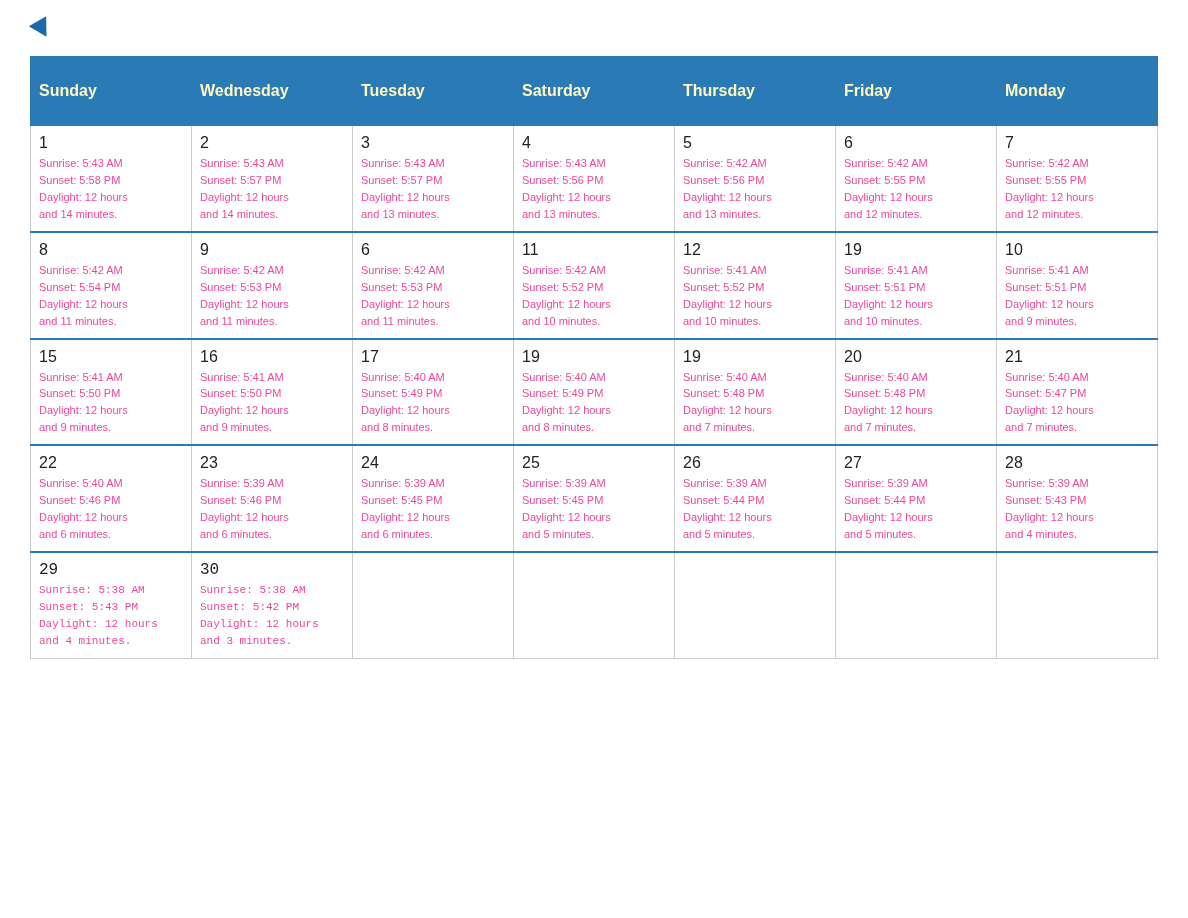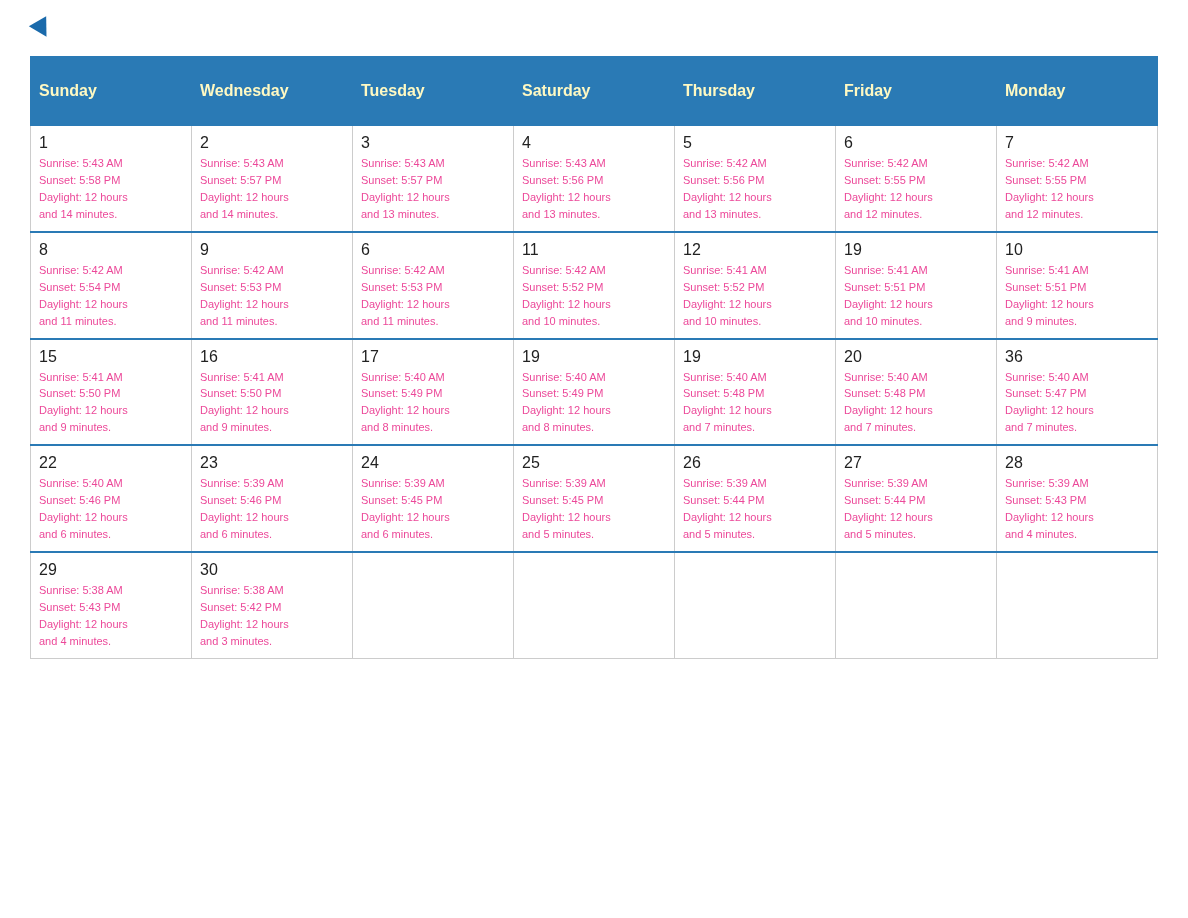--- a/index.html
+++ b/index.html
@@ -98,20 +98,21 @@
     .day-info {
       font-size: 11px;
       color: #ec4899;
       line-height: 1.45;
     }
     .empty-cell {
       background: #fff;
     }
     tbody tr:last-child {
       border-bottom: 1px solid #cccccc;
+      font-family: Liberation Mono, monospace;
     }
   </style>
 </head>
 <body>
 
 <div class="header-area">
   <div class="logo-area">
     <div class="logo-text">
       <span class="logo-general"></span>
       <span class="logo-triangle"></span>
@@ -155,21 +156,21 @@
         <td><span class="day-num">19</span><span class="day-info">Sunrise: 5:41 AM<br>Sunset: 5:51 PM<br>Daylight: 12 hours<br>and 10 minutes.</span></td>
         <td><span class="day-num">10</span><span class="day-info">Sunrise: 5:41 AM<br>Sunset: 5:51 PM<br>Daylight: 12 hours<br>and 9 minutes.</span></td>
       </tr>
       <tr>
         <td><span class="day-num">15</span><span class="day-info">Sunrise: 5:41 AM<br>Sunset: 5:50 PM<br>Daylight: 12 hours<br>and 9 minutes.</span></td>
         <td><span class="day-num">16</span><span class="day-info">Sunrise: 5:41 AM<br>Sunset: 5:50 PM<br>Daylight: 12 hours<br>and 9 minutes.</span></td>
         <td><span class="day-num">17</span><span class="day-info">Sunrise: 5:40 AM<br>Sunset: 5:49 PM<br>Daylight: 12 hours<br>and 8 minutes.</span></td>
         <td><span class="day-num">19</span><span class="day-info">Sunrise: 5:40 AM<br>Sunset: 5:49 PM<br>Daylight: 12 hours<br>and 8 minutes.</span></td>
         <td><span class="day-num">19</span><span class="day-info">Sunrise: 5:40 AM<br>Sunset: 5:48 PM<br>Daylight: 12 hours<br>and 7 minutes.</span></td>
         <td><span class="day-num">20</span><span class="day-info">Sunrise: 5:40 AM<br>Sunset: 5:48 PM<br>Daylight: 12 hours<br>and 7 minutes.</span></td>
-        <td><span class="day-num">36</span><span class="day-info">Sunrise: 5:40 AM<br>Sunset: 5:47 PM<br>Daylight: 12 hours<br>and 7 minutes.</span></td>
+        <td><span class="day-num">21</span><span class="day-info">Sunrise: 5:40 AM<br>Sunset: 5:47 PM<br>Daylight: 12 hours<br>and 7 minutes.</span></td>
       </tr>
       <tr>
         <td><span class="day-num">22</span><span class="day-info">Sunrise: 5:40 AM<br>Sunset: 5:46 PM<br>Daylight: 12 hours<br>and 6 minutes.</span></td>
         <td><span class="day-num">23</span><span class="day-info">Sunrise: 5:39 AM<br>Sunset: 5:46 PM<br>Daylight: 12 hours<br>and 6 minutes.</span></td>
         <td><span class="day-num">24</span><span class="day-info">Sunrise: 5:39 AM<br>Sunset: 5:45 PM<br>Daylight: 12 hours<br>and 6 minutes.</span></td>
         <td><span class="day-num">25</span><span class="day-info">Sunrise: 5:39 AM<br>Sunset: 5:45 PM<br>Daylight: 12 hours<br>and 5 minutes.</span></td>
         <td><span class="day-num">26</span><span class="day-info">Sunrise: 5:39 AM<br>Sunset: 5:44 PM<br>Daylight: 12 hours<br>and 5 minutes.</span></td>
         <td><span class="day-num">27</span><span class="day-info">Sunrise: 5:39 AM<br>Sunset: 5:44 PM<br>Daylight: 12 hours<br>and 5 minutes.</span></td>
         <td><span class="day-num">28</span><span class="day-info">Sunrise: 5:39 AM<br>Sunset: 5:43 PM<br>Daylight: 12 hours<br>and 4 minutes.</span></td>
       </tr>

